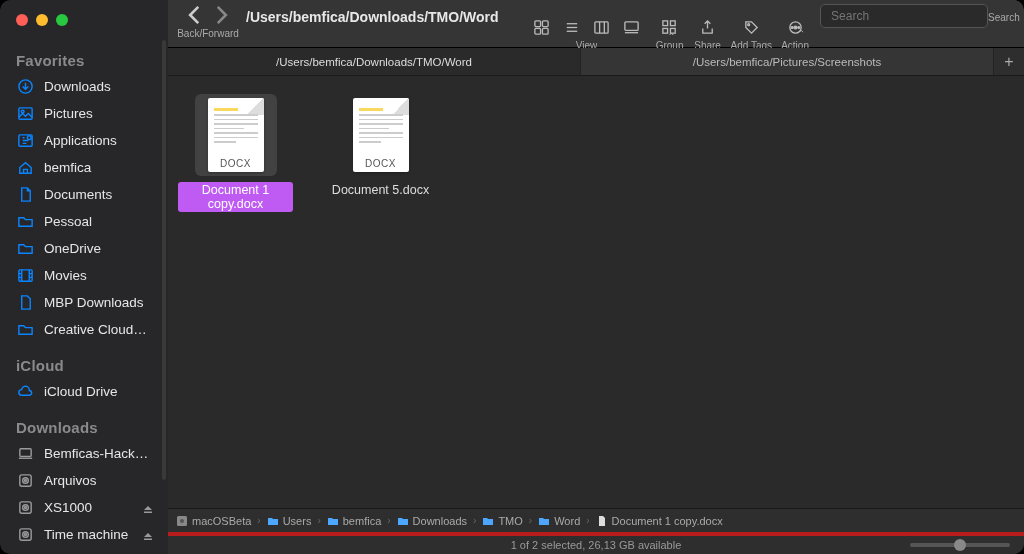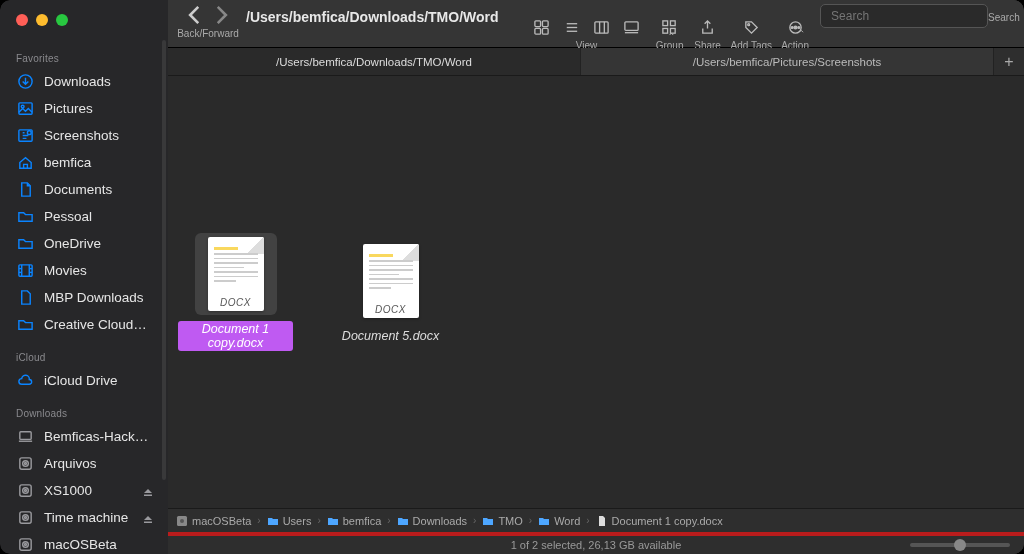--- a/index.html
+++ b/index.html
@@ -10,21 +10,21 @@
 
 .sidebar { width: 168px; background: rgba(40,40,42,0.92); display: flex; flex-direction: column; flex-shrink: 0; position: relative; }
 .sidebar-scroll { overflow-y: auto; padding-bottom: 10px; }
 .sidebar-scrollbar { position:absolute; right:2px; top:40px; width:4px; height:440px; background:#555; border-radius:3px; opacity:.4;}
 .traffic-lights { display: flex; gap: 8px; padding: 14px 0 0 16px; height: 40px; align-items: flex-start; }
 .traffic-lights span { width: 12px; height: 12px; border-radius: 50%; display: block; }
 .tl-red { background: #ff5f57; }
 .tl-yellow { background: #febc2e; }
 .tl-green { background: #28c840; }
 
-.sb-section-title { color: #8a8a8e; font-size: 10px; font-weight: 400; padding: 14px 0 4px 16px; letter-spacing: .2px; }
+.sb-section-title { color: #8a8a8e; font-size: 15px; font-weight: 700; padding: 14px 0 4px 16px; letter-spacing: .2px; }
 .sb-item { display: flex; align-items: center; gap: 10px; padding: 4.5px 12px 4.5px 16px; cursor: default; }
 .sb-item .label { color: #e6e6e6; font-size: 13.5px; white-space: nowrap; overflow:hidden; text-overflow: ellipsis; flex:1;}
 .sb-item .icon { width: 18px; height: 18px; display: flex; align-items: center; justify-content: center; color:#9a9a9e; flex-shrink:0; }
 .sb-item .icon svg { width: 17px; height: 17px; stroke: #0a84ff; fill: none; stroke-width: 1.5; }
 .sb-item.loc .icon svg { stroke: #9a9a9e; }
 .eject { width:14px; height:14px; color:#9a9a9e; flex-shrink:0; }
 .eject svg { width:12px; height:12px; fill:#9a9a9e;}
 
 
 .main { flex: 1; display: flex; flex-direction: column; background: #2a2a2a; min-width: 0; }
@@ -47,21 +47,21 @@
 .search-field svg{width:13px;height:13px;stroke:#888;fill:none;stroke-width:1.6;}
 .search-field input { flex:1; background:none; border:none; outline:none; color:#ccc; font-size:12px;}
 
 
 .tabs { height:28px; background:#2e2e2e; display:flex; border-bottom:1px solid #1a1a1a; position:relative;}
 .tab { flex:1; display:flex; align-items:center; justify-content:center; font-size:11.5px; color:#bbb; border-right:1px solid #222; background:#353535; cursor:default;}
 .tab.active { background:#2a2a2a; color:#ddd;}
 .new-tab { width:30px; display:flex; align-items:center; justify-content:center; color:#aaa; font-size:16px; cursor:default;}
 
 
-.content { flex:1; background:#2a2a2a; padding:18px 10px; display:flex; align-items:center; gap:40px;font-style:italic;}
+.content { flex:1; background:#2a2a2a; padding:18px 10px; display:flex; align-items:flex-start; gap:30px;}
 .file-item { display:flex; flex-direction:column; align-items:center; width:115px;}
 .file-icon-wrap { width:82px; height:82px; border-radius:6px; display:flex; align-items:center; justify-content:center;}
 .file-item.selected .file-icon-wrap { background:#424242;}
 .doc-icon { width:56px; height:74px; background:#fff; border-radius:2px; position:relative; overflow:hidden; box-shadow:0 1px 3px rgba(0,0,0,.3);}
 .doc-icon::before { content:""; position:absolute; top:0; right:0; width:16px; height:16px; background:linear-gradient(135deg,#fff 0%,#fff 50%,#ddd 50%,#ddd 100%); border-bottom:1px solid #ddd;}
 .doc-icon .lines { position:absolute; top:10px; left:6px; right:6px;}
 .doc-icon .lines div { height:1.5px; background:#ccc; margin-bottom:3px;}
 .doc-icon .lines .hl{background:#f9d85e; height:3px; width:55%;}
 .doc-icon .ext { position:absolute; bottom:3px; left:0; right:0; text-align:center; font-size:10px; font-weight:500; color:#555; letter-spacing:.5px;}
 .file-label { margin-top:6px; font-size:12.5px; color:#ddd; text-align:center; padding:1px 4px; border-radius:3px; max-width:130px;}
@@ -113,21 +113,21 @@
           <span class="label">Pictures</span>
         </div>
         <div class="sb-item">
           <span class="icon">
             <svg viewBox="0 0 18 18">
               <rect x="2" y="3" width="14" height="12" rx="1"></rect>
               <path d="M6 6h2M6 9h6M6 12h4"></path>
               <circle cx="13" cy="6" r="2"></circle>
             </svg>
           </span>
-          <span class="label">Screenshots</span>
+          <span class="label">Applications</span>
         </div>
         <div class="sb-item">
           <span class="icon">
             <svg viewBox="0 0 18 18">
               <path d="M3 9l6-5 6 5v6H3z"></path>
               <path d="M7 15v-4h4v4"></path>
             </svg>
           </span>
           <span class="label">bemfica</span>
         </div>

